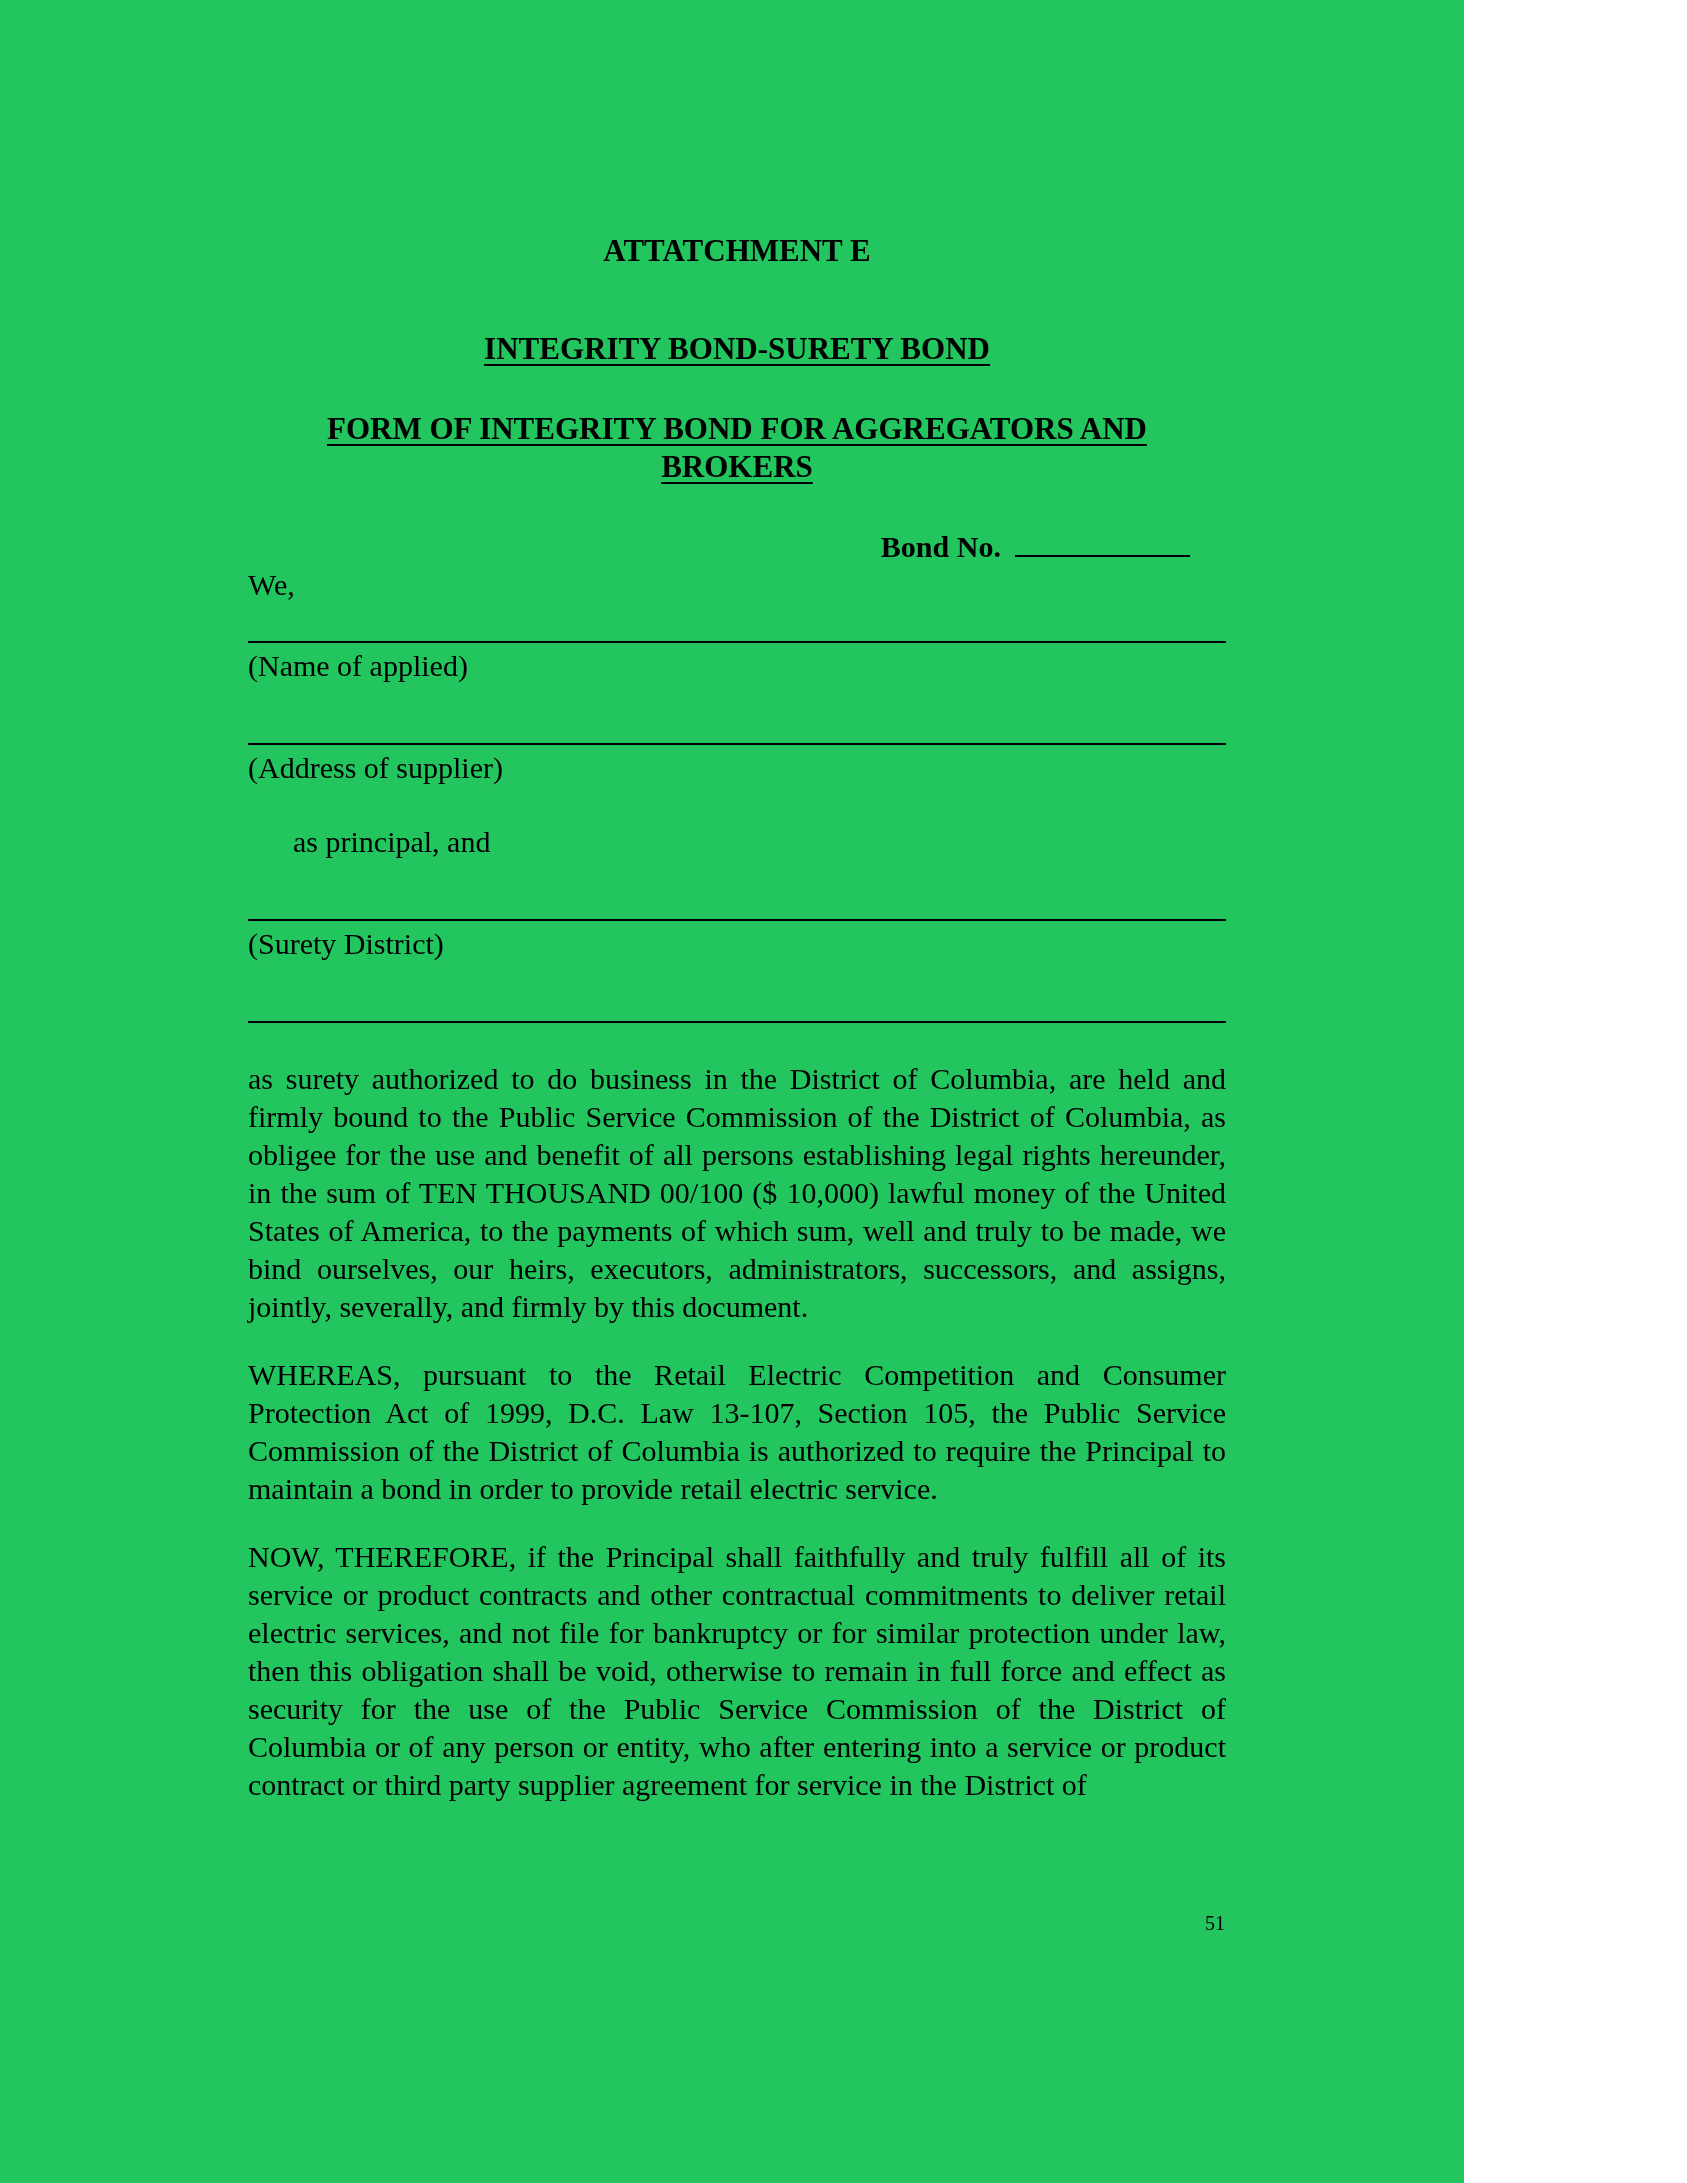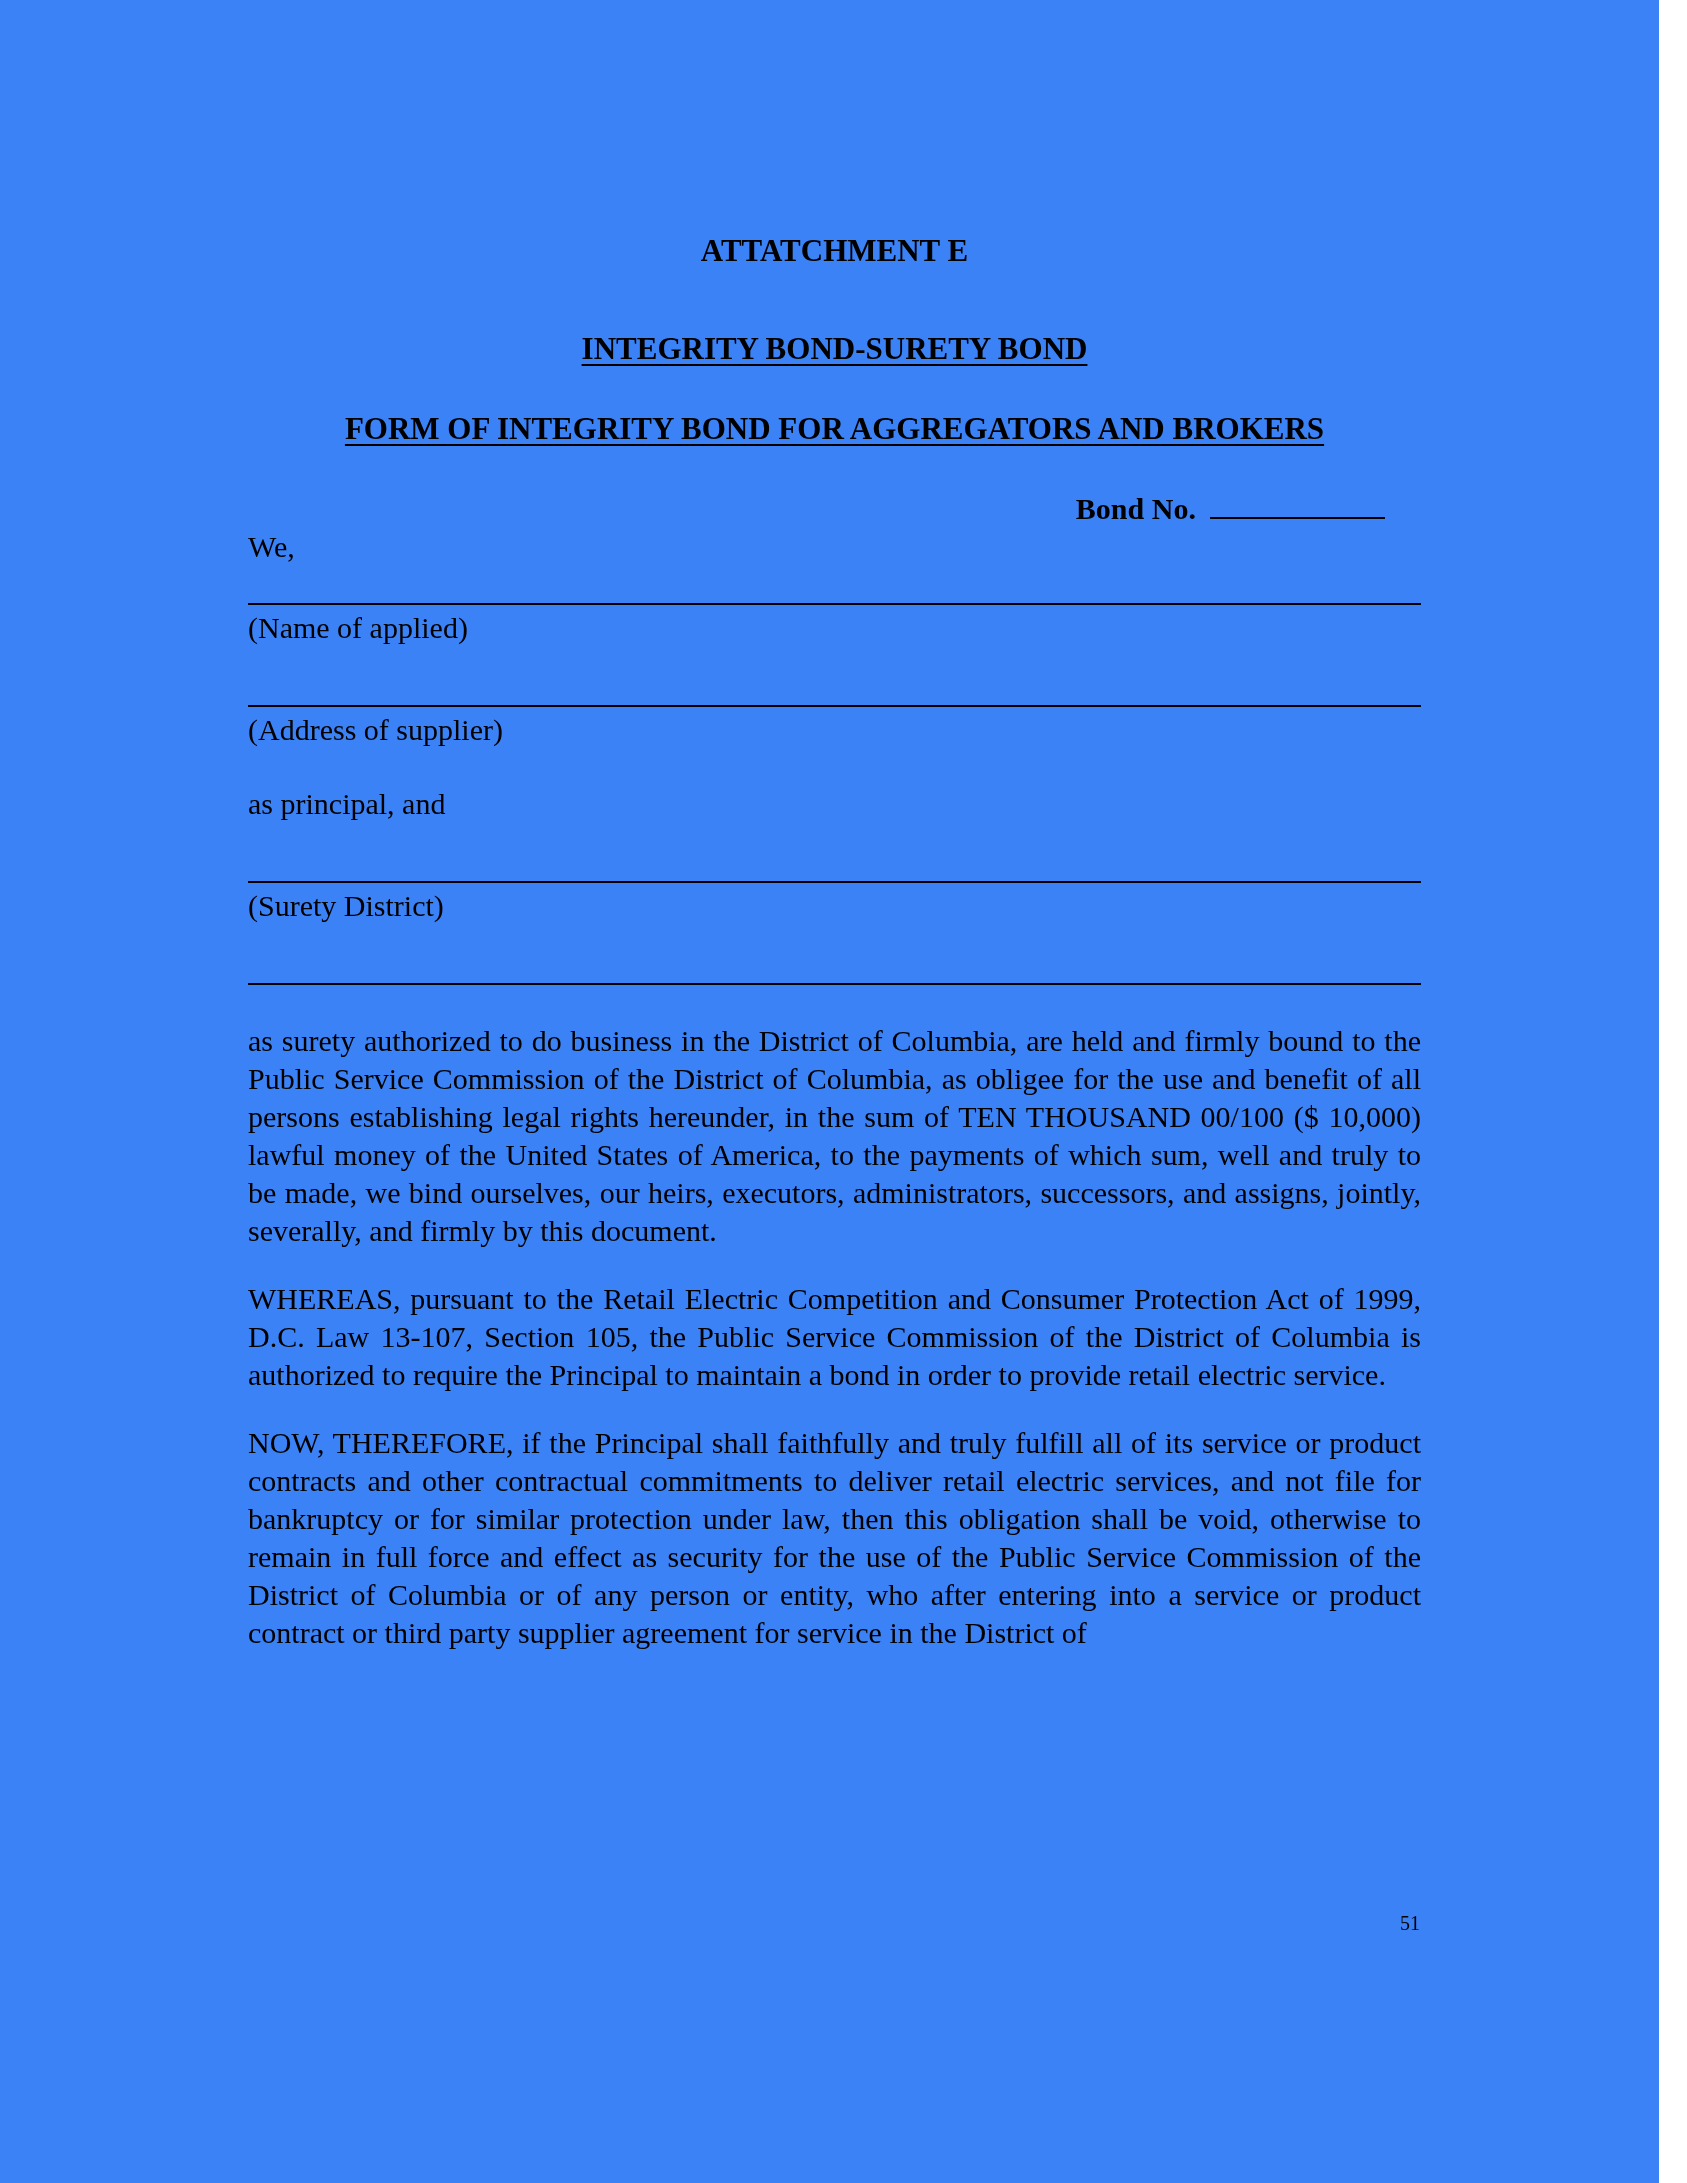--- a/index.html
+++ b/index.html
@@ -2,24 +2,24 @@
 <html style="font-size:10.6px"><head>
 <meta charset="utf-8">
 <style>
   html, body {
     margin: 0;
     padding: 0;
     background: #ffffff;
   }
   .page {
     position: relative;
-    width: 1659px;
+    width: 1464px;
     height: 2183px;
     box-sizing: border-box;
-    background: #3b82f6;
+    background: #22c55e;
     color: #000000;
     font-family: "Liberation Serif", "DejaVu Serif", serif;
     font-size: 30px;
     line-height: 38px;
     padding: 232px 238px 0 248px;
     overflow: hidden;
   }
   .title {
     font-weight: bold;
     font-size: 31px;
@@ -53,21 +53,21 @@
   }
   .we-line { margin: 0; }
   .rule {
     border-bottom: 2px solid #000;
     height: 0;
     width: 100%;
   }
   .rule.gap-lg { margin-top: 58px; }
   .rule.gap-md { margin-top: 37px; }
   .field-label { margin-top: 4px; }
-  .plain-line { margin-top: 36px; }
+  .plain-line { margin-top: 36px; margin-left: 45px; }
   .body-para {
     text-align: justify;
     margin: 0 0 30px 0;
   }
   .body-para.first { margin-top: 37px; }
   .page-number {
     position: absolute;
     top: 1909px;
     right: 239px;
     font-size: 20px;

